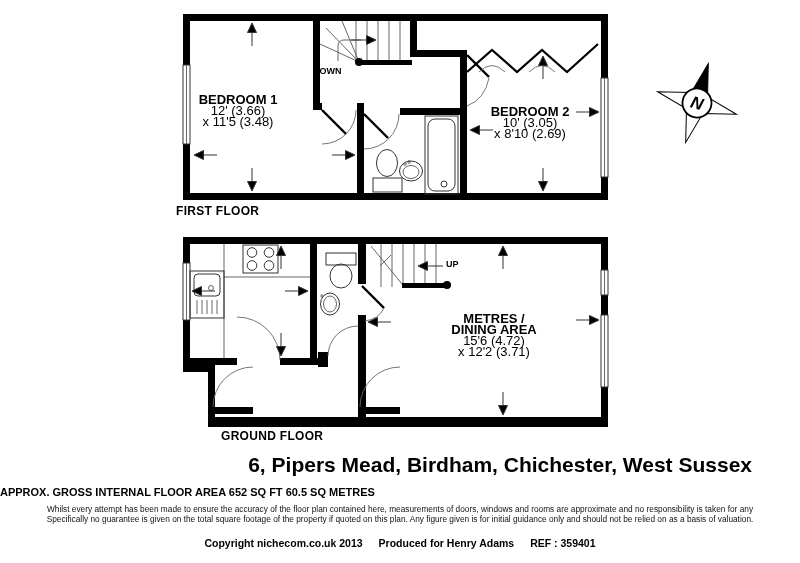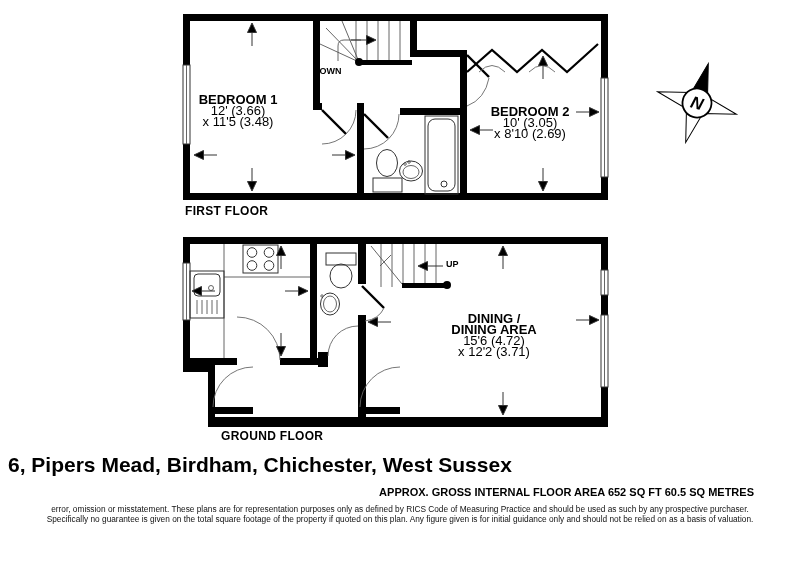--- a/index.html
+++ b/index.html
@@ -11,22 +11,22 @@
   .thin{stroke:#555;stroke-width:0.9;fill:none;}
   .arc{stroke:#666;stroke-width:0.9;fill:none;}
   .leaf{stroke:#000;stroke-width:2.4;fill:none;}
   .win{fill:#fff;stroke:#333;stroke-width:1;}
   .ar{fill:#000;stroke:#333;stroke-width:1;}
   .txt{position:absolute;color:#000;white-space:nowrap;}
   .room{font-size:13px;line-height:11px;text-align:center;width:160px;}
   .room .rname{font-weight:bold;}
   .floor-label{font-weight:bold;font-size:12px;letter-spacing:.3px;}
   .stair-label{font-weight:bold;font-size:9px;}
-  .title{left:8px;width:752px;text-align:left;font-weight:bold;font-size:21px;}
-  .subtitle{left:0;width:706px;text-align:right;font-weight:bold;font-size:11px;padding-left:48px;}
+  .title{left:0;width:752px;text-align:right;font-weight:bold;font-size:21px;}
+  .subtitle{left:0;width:706px;text-align:left;font-weight:bold;font-size:11px;}
   .disclaimer{left:0;width:800px;text-align:center;font-size:8.3px;line-height:10px;color:#111;}
   .copyright{left:0;width:800px;display:flex;justify-content:center;gap:16px;
              font-weight:bold;font-size:10.5px;}
   .compass-n{font-weight:bold;font-style:italic;font-size:17px;}
 </style>
 </head>
 <body>
 
 <div id="canvas">
 
@@ -224,37 +224,42 @@
   </div>
 
   <div class="txt room" style="left:450px;top:106px;">
     <div class="rname">BEDROOM 2</div>
     <div>10' (3.05)</div>
     <div>x 8'10 (2.69)</div>
   </div>
 
   <div class="txt stair-label" style="left:313px;top:66px;">DOWN</div>
 
-  <div class="txt floor-label" style="left:185px;top:204px;">FIRST FLOOR</div>
+  <div class="txt floor-label" style="left:176px;top:204px;">FIRST FLOOR</div>
 
 
   <div class="txt room" style="left:414px;top:313px;">
-    <div class="rname">DINING /</div>
+    <div class="rname">METRES /</div>
     <div class="rname">DINING AREA</div>
     <div>15'6 (4.72)</div>
     <div>x 12'2 (3.71)</div>
   </div>
 
   <div class="txt stair-label" style="left:446px;top:259px;">UP</div>
 
   <div class="txt floor-label" style="left:221px;top:429px;">GROUND FLOOR</div>
 
   <div class="txt title" style="top:453px;">6, Pipers Mead, Birdham, Chichester, West Sussex</div>
 
   <div class="txt subtitle" style="top:486px;">APPROX. GROSS INTERNAL FLOOR AREA 652 SQ FT 60.5 SQ METRES</div>
 
   <div class="txt disclaimer" style="top:504px;">
-    <div>error, omission or misstatement. These plans are for representation purposes only as defined by RICS Code of Measuring Practice and should be used as such by any prospective purchaser.</div>
+    <div>Whilst every attempt has been made to ensure the accuracy of the floor plan contained here, measurements of doors, windows and rooms are approximate and no responsibility is taken for any</div>
     <div>Specifically no guarantee is given on the total square footage of the property if quoted on this plan. Any figure given is for initial guidance only and should not be relied on as a basis of valuation.</div>
   </div>
 
+  <div class="txt copyright" style="top:537px;">
+    <span>Copyright nichecom.co.uk 2013</span>
+    <span>Produced for Henry Adams</span>
+    <span>REF : 359401</span>
+  </div>
 
 </div>
 
 </body></html>

